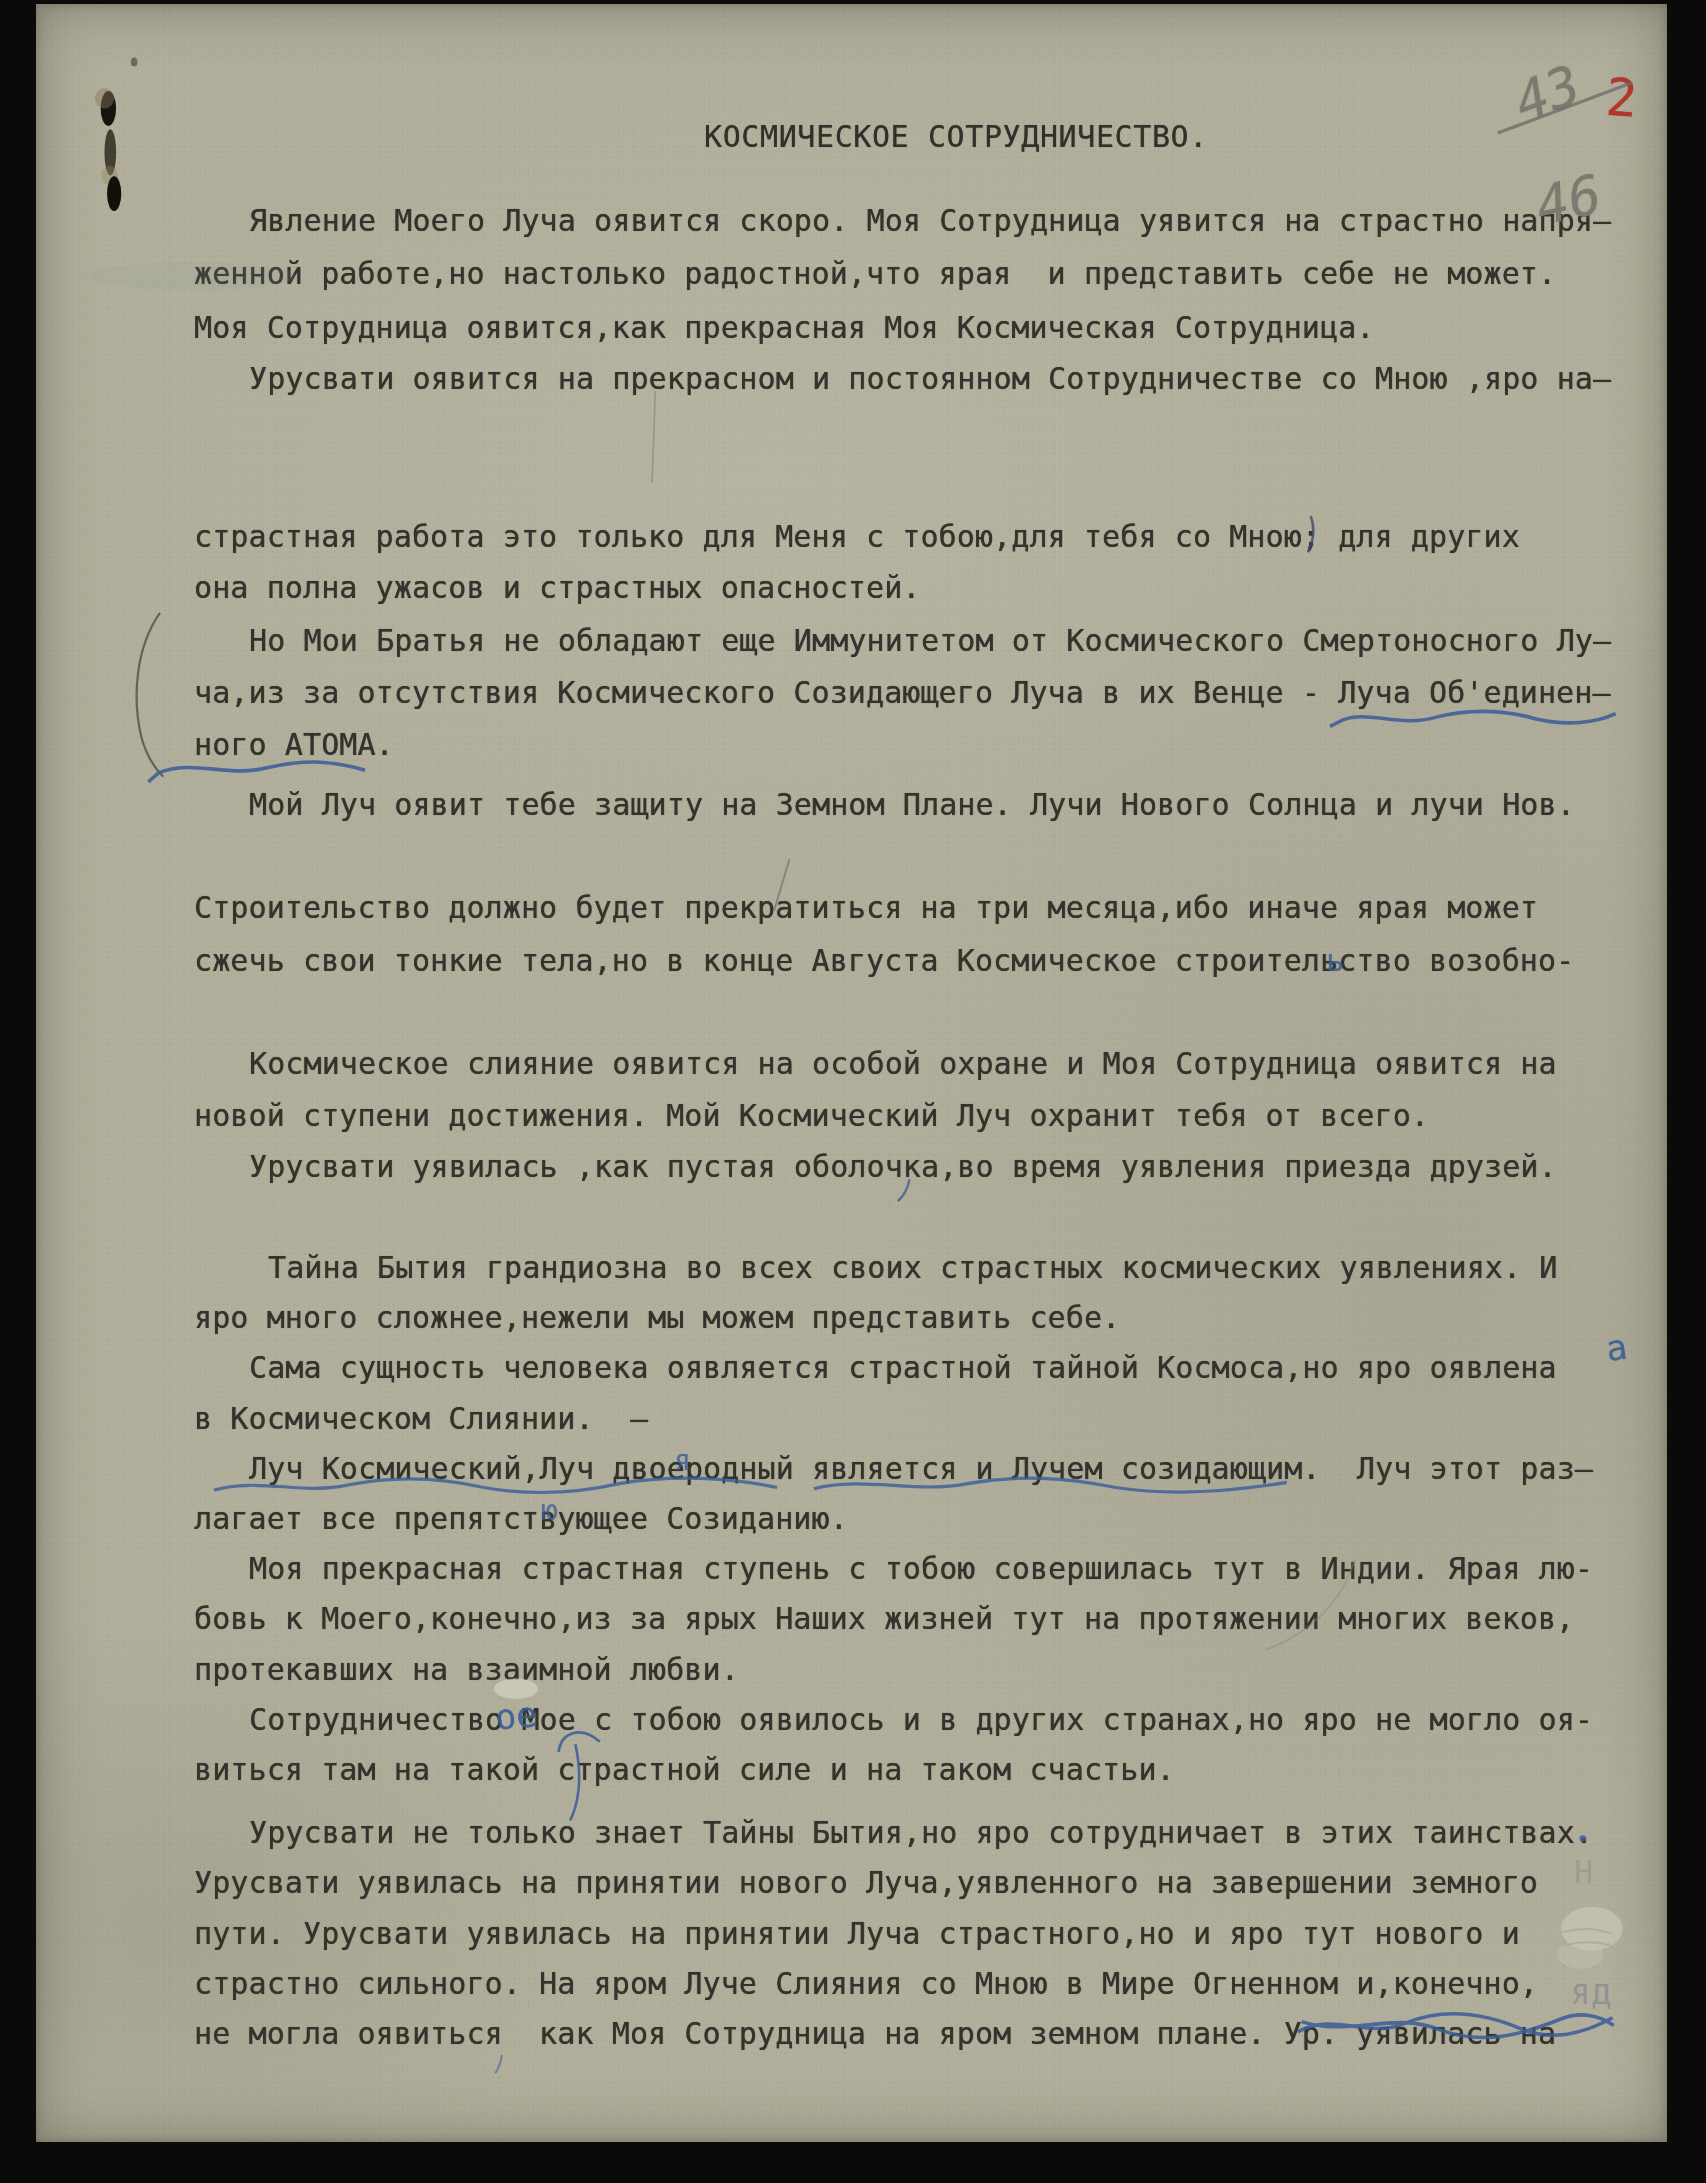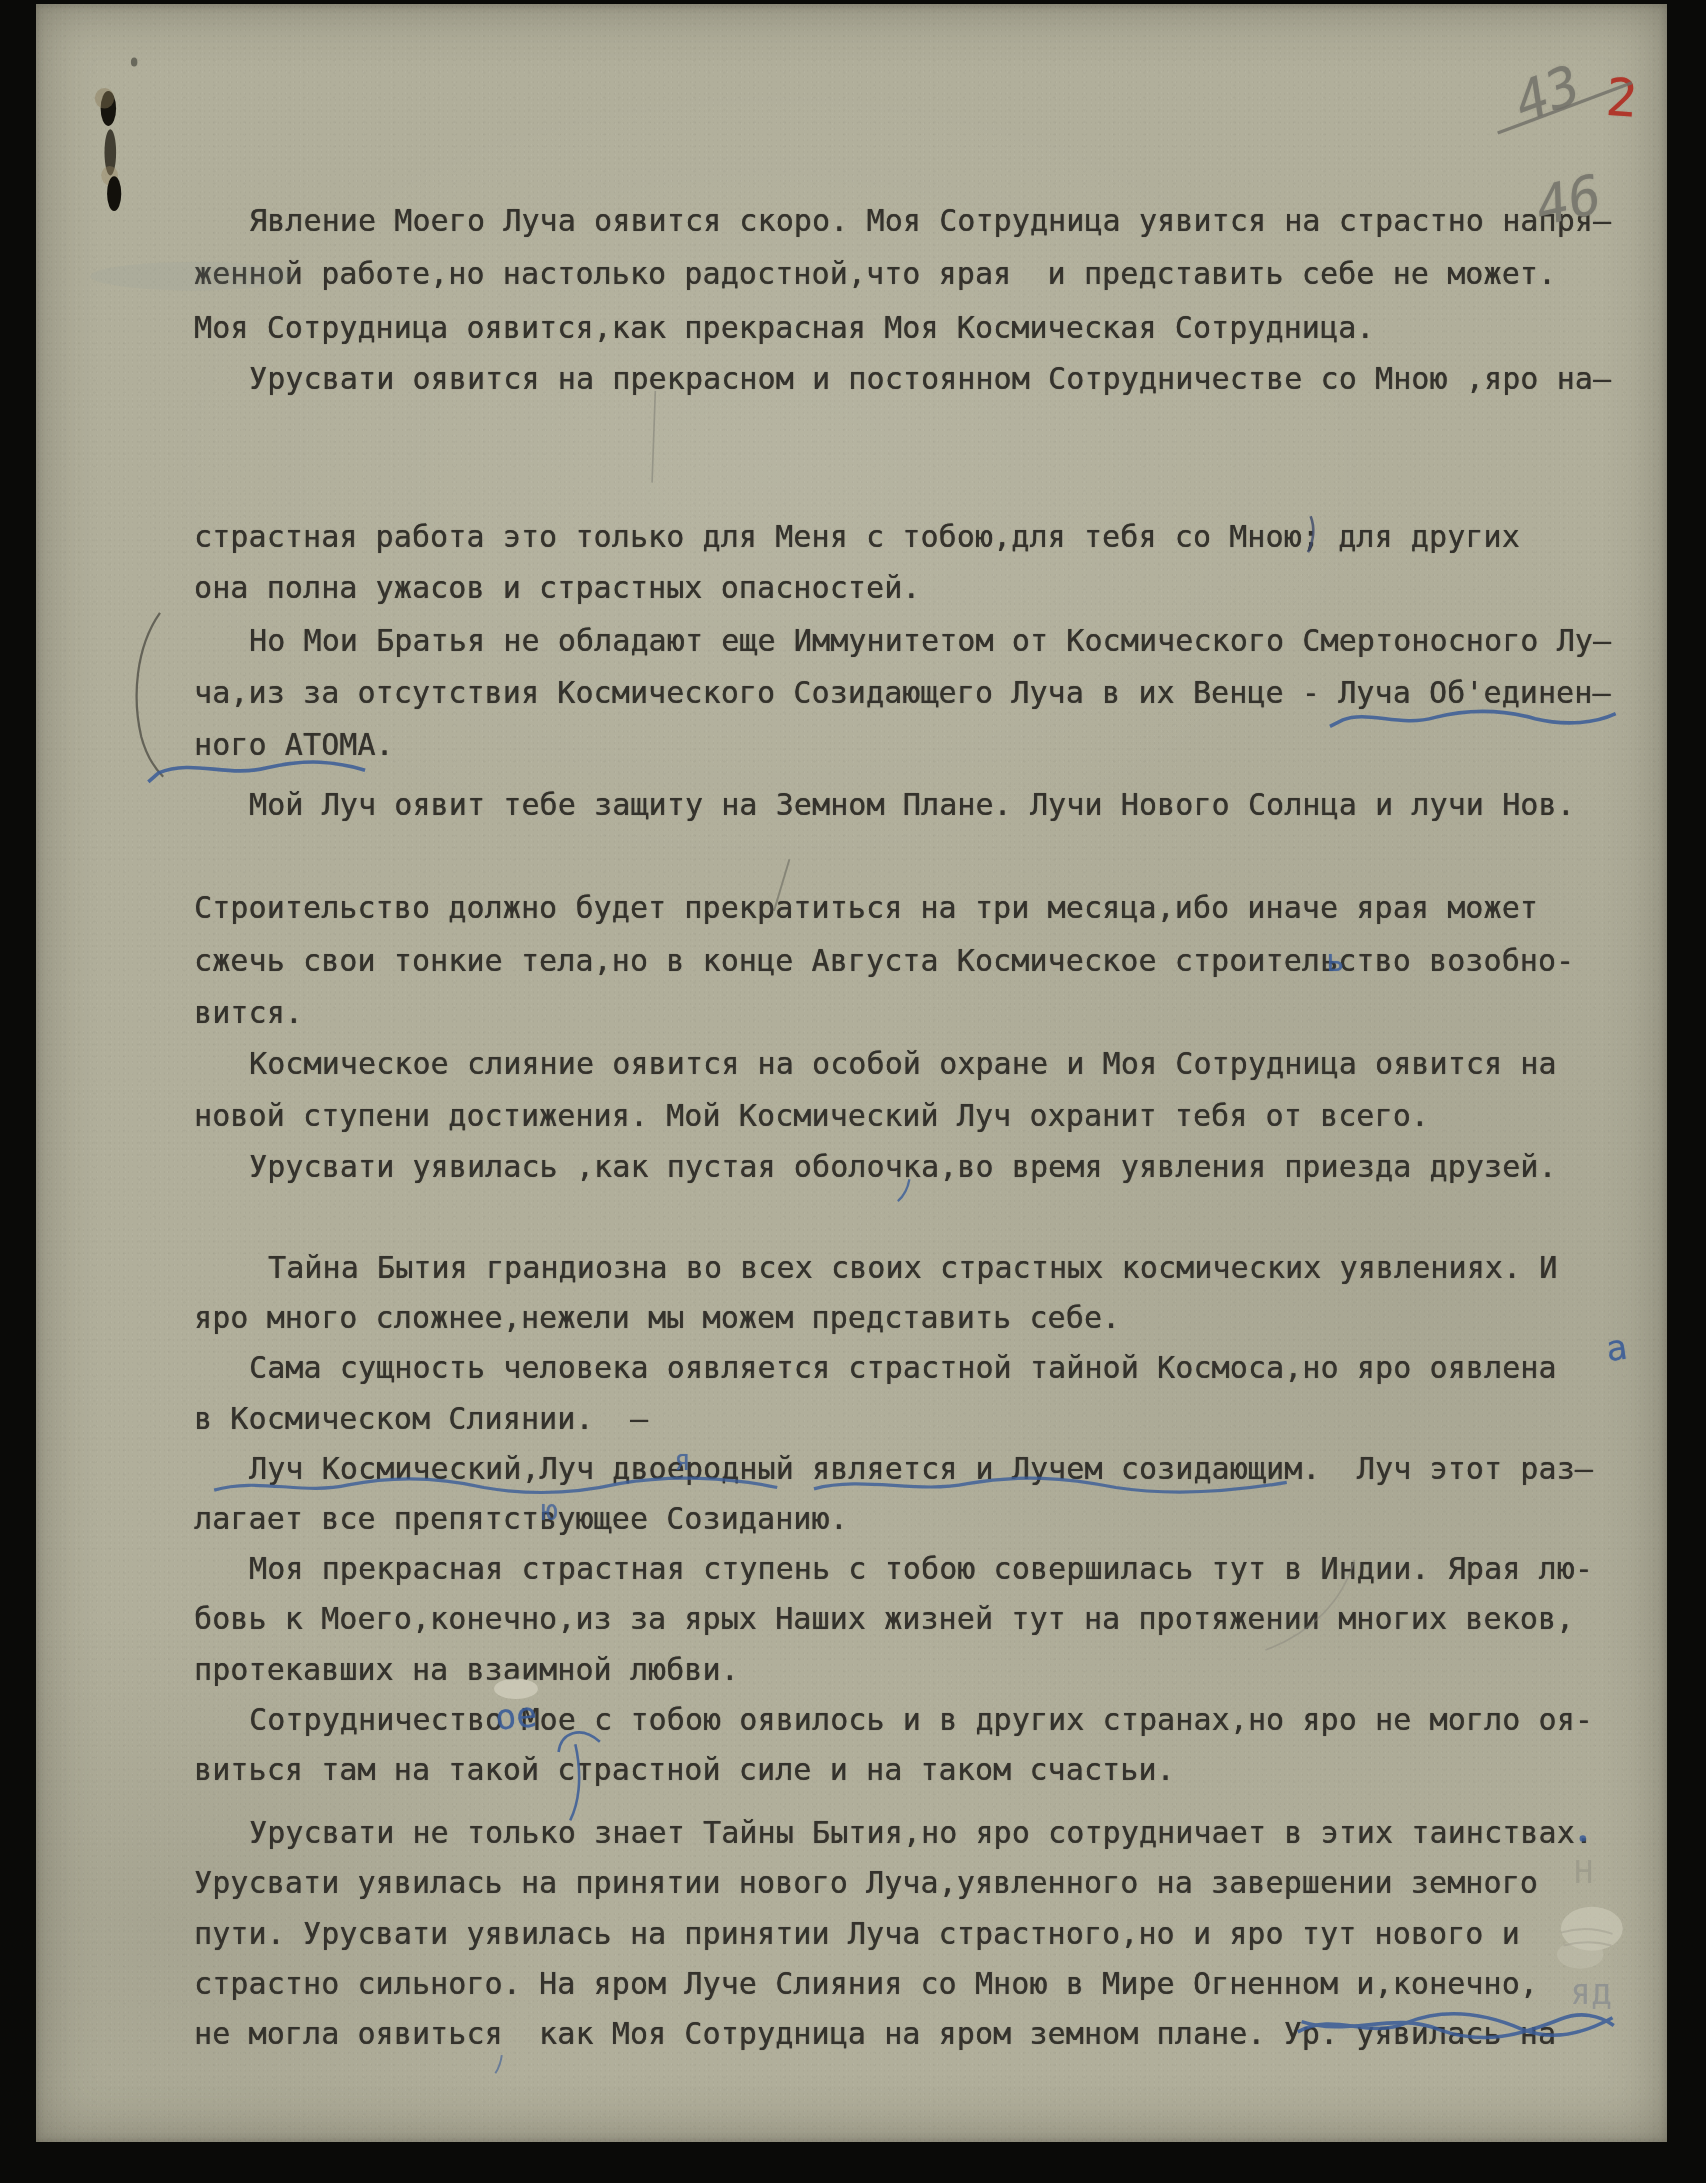--- a/index.html
+++ b/index.html
@@ -30,34 +30,34 @@
   .bluepen{color:#3a5c98;text-shadow:0 0 1px rgba(58,92,152,.5);}
   .ghost{color:#85847a;}
   svg.marks{position:absolute;left:0;top:0;pointer-events:none;}
 </style>
 </head>
 <body>
 
 <div id="canvas">
   <div id="paper">
 
+    <div class="title">КОСМИЧЕСКОЕ СОТРУДНИЧЕСТВО.</div>
 
     <div class="tline ind" style="top:199px">Явление Моего Луча оявится скоро. Моя Сотрудница уявится на страстно напря—</div>
     <div class="tline" style="top:252px">женной работе,но настолько радостной,что ярая  и представить себе не может.</div>
     <div class="tline" style="top:306px">Моя Сотрудница оявится,как прекрасная Моя Космическая Сотрудница.</div>
     <div class="tline ind" style="top:357px">Урусвати оявится на прекрасном и постоянном Сотрудничестве со Мною ,яро на—</div>
     <div class="tline" style="top:515px">страстная работа это только для Меня с тобою,для тебя со Мною; для других</div>
     <div class="tline" style="top:566px">она полна ужасов и страстных опасностей.</div>
     <div class="tline ind" style="top:619px">Но Мои Братья не обладают еще Иммунитетом от Космического Смертоносного Лу—</div>
     <div class="tline" style="top:671px">ча,из за отсутствия Космического Созидающего Луча в их Венце - Луча Об'единен—</div>
     <div class="tline" style="top:723px">ного АТОМА.</div>
     <div class="tline ind" style="top:783px">Мой Луч оявит тебе защиту на Земном Плане. Лучи Нового Солнца и лучи Нов.</div>
     <div class="tline" style="top:886px">Строительство должно будет прекратиться на три месяца,ибо иначе ярая может</div>
     <div class="tline" style="top:939px">сжечь свои тонкие тела,но в конце Августа Космическое строительство возобно-</div>
-    <div class="tline" style="top:991px">вится.</div>
     <div class="tline ind" style="top:1042px">Космическое слияние оявится на особой охране и Моя Сотрудница оявится на</div>
     <div class="tline" style="top:1094px">новой ступени достижения. Мой Космический Луч охранит тебя от всего.</div>
     <div class="tline ind" style="top:1145px">Урусвати уявилась ,как пустая оболочка,во время уявления приезда друзей.</div>
     <div class="tline ind2" style="top:1246px">Тайна Бытия грандиозна во всех своих страстных космических уявлениях. И</div>
     <div class="tline" style="top:1296px">яро много сложнее,нежели мы можем представить себе.</div>
     <div class="tline ind" style="top:1346px">Сама сущность человека оявляется страстной тайной Космоса,но яро оявлена</div>
     <div class="tline" style="top:1397px">в Космическом Слиянии.  —</div>
     <div class="tline ind" style="top:1447px">Луч Космический,Луч двоеродный является и Лучем созидающим.  Луч этот раз—</div>
     <div class="tline" style="top:1497px">лагает все препятствующее Созиданию.</div>
     <div class="tline ind" style="top:1547px">Моя прекрасная страстная ступень с тобою совершилась тут в Индии. Ярая лю-</div>

